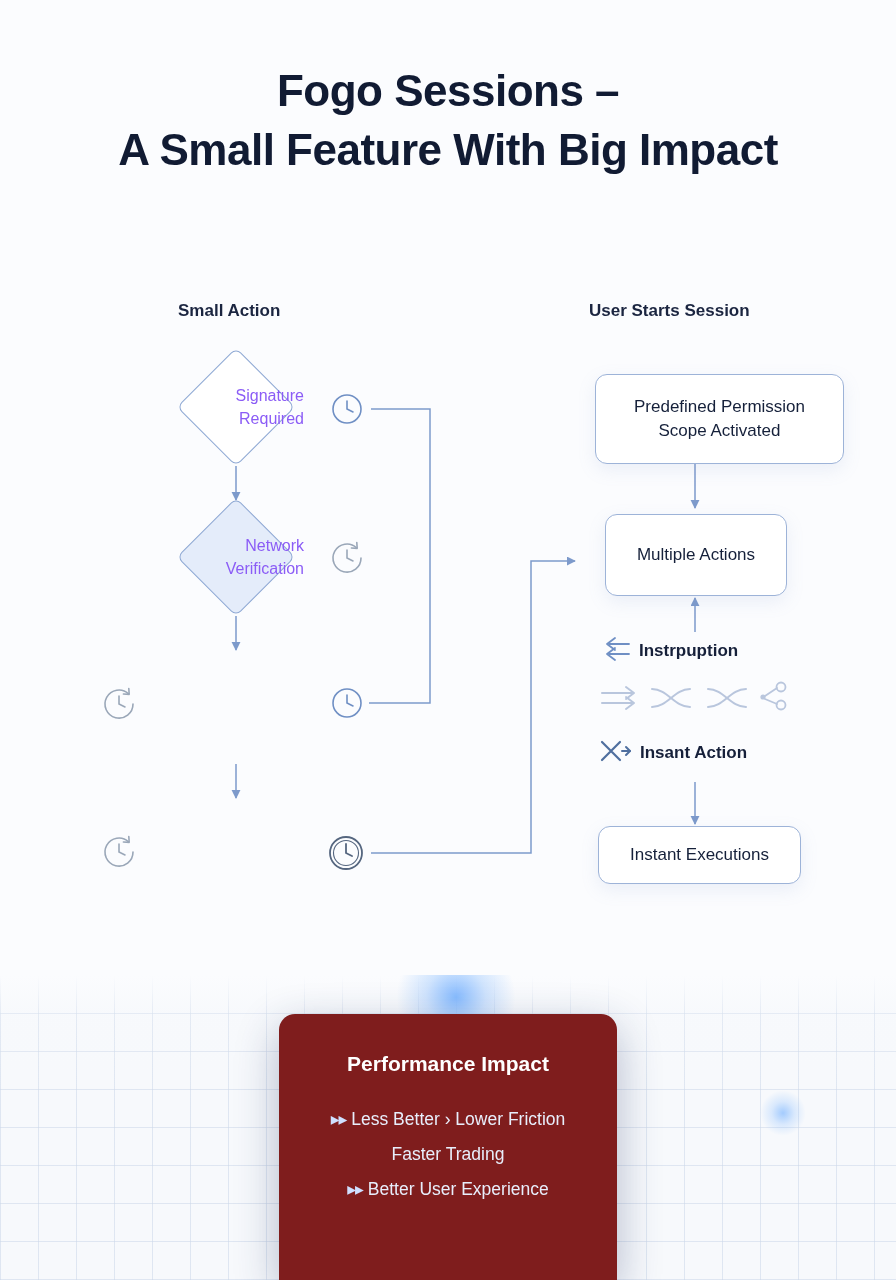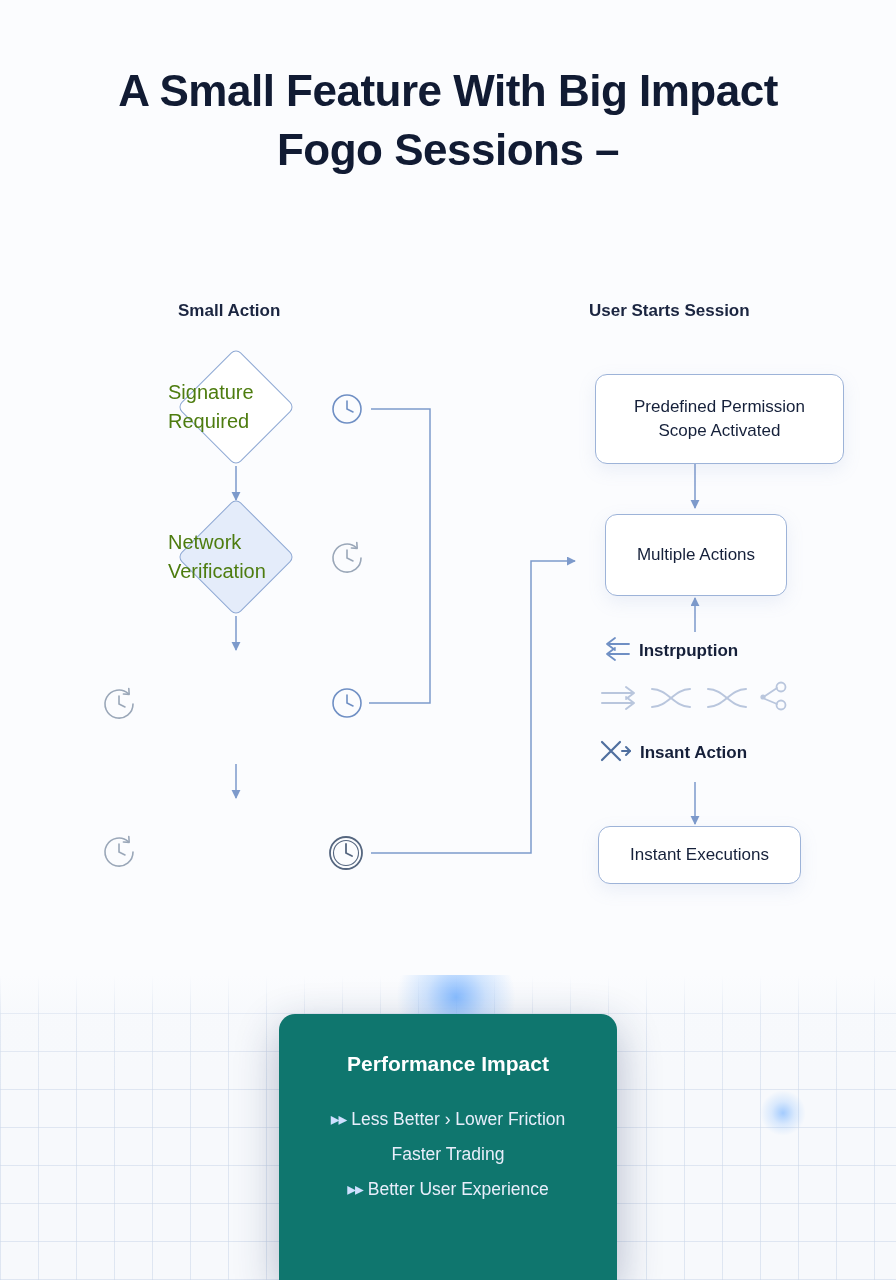--- a/index.html
+++ b/index.html
@@ -67,24 +67,24 @@
     top: 50%; left: 50%;
     width: 84px; height: 84px;
     margin: -42px 0 0 -42px;
     transform: rotate(45deg);
     border: 1.6px solid #8fa9d4;
     border-radius: 7px;
   }
   .diamond .dlabel {
     position: relative;
     z-index: 2;
-    text-align: left;
-    font-size: 20px;
+    text-align: right;
+    font-size: 16px;
     line-height: 1.45;
-    color: #4d7c0f;
+    color: #8b5cf6;
     white-space: pre-line;
     width: 136px;
   }
   .d-fill-0 .shape { background: #ffffff; }
   .d-fill-1 .shape { background: #e4ecfa; }
   .d-fill-2 .shape { background: #dbe6f8; }
   .d-fill-3 .shape { background: #c3d5f4; }
 
   
   .rbox {
@@ -141,21 +141,21 @@
     background: radial-gradient(circle, rgba(130,185,255,0.95) 0%, rgba(130,185,255,0.35) 35%, rgba(130,185,255,0) 70%);
     pointer-events: none;
   }
   #glow-1 { width: 120px; height: 120px; left: 396px; top: -38px; }
   #glow-2 { width: 46px; height: 46px; left: 760px; top: 115px; opacity: 0.75; }
 
   #perf-card {
     position: absolute;
     left: 279px; top: 1014px;
     width: 338px; height: 266px;
-    background: #0f766e;
+    background: #7f1d1d;
     border-radius: 16px 16px 0 0;
     box-shadow: 0 14px 44px rgba(30,50,100,0.32);
     overflow: hidden;
   }
   #perf-card .card-title {
     margin-top: 38px;
     text-align: center;
     color: #ffffff;
     font-size: 21px;
     font-weight: bold;
@@ -171,22 +171,22 @@
     white-space: nowrap;
   }
   .bullet { color: #cfe0ff; margin-right: 5px; letter-spacing: -1px; }
 </style>
 </head>
 <body>
 
 <div id="page">
 
   <div class="title">
+    <span class="title-line">Fogo Sessions –</span>
     <span class="title-line">A Small Feature With Big Impact</span>
-    <span class="title-line">Fogo Sessions –</span>
   </div>
 
   <div class="col-head" id="head-left">Small Action</div>
   <div class="col-head" id="head-right">User Starts Session</div>
 
   <div id="diagram">
 
     <svg id="connectors" viewBox="0 0 896 1280">
       <defs>
         <marker id="arrowhead" markerWidth="7" markerHeight="7" refX="5.4" refY="3" orient="auto">

